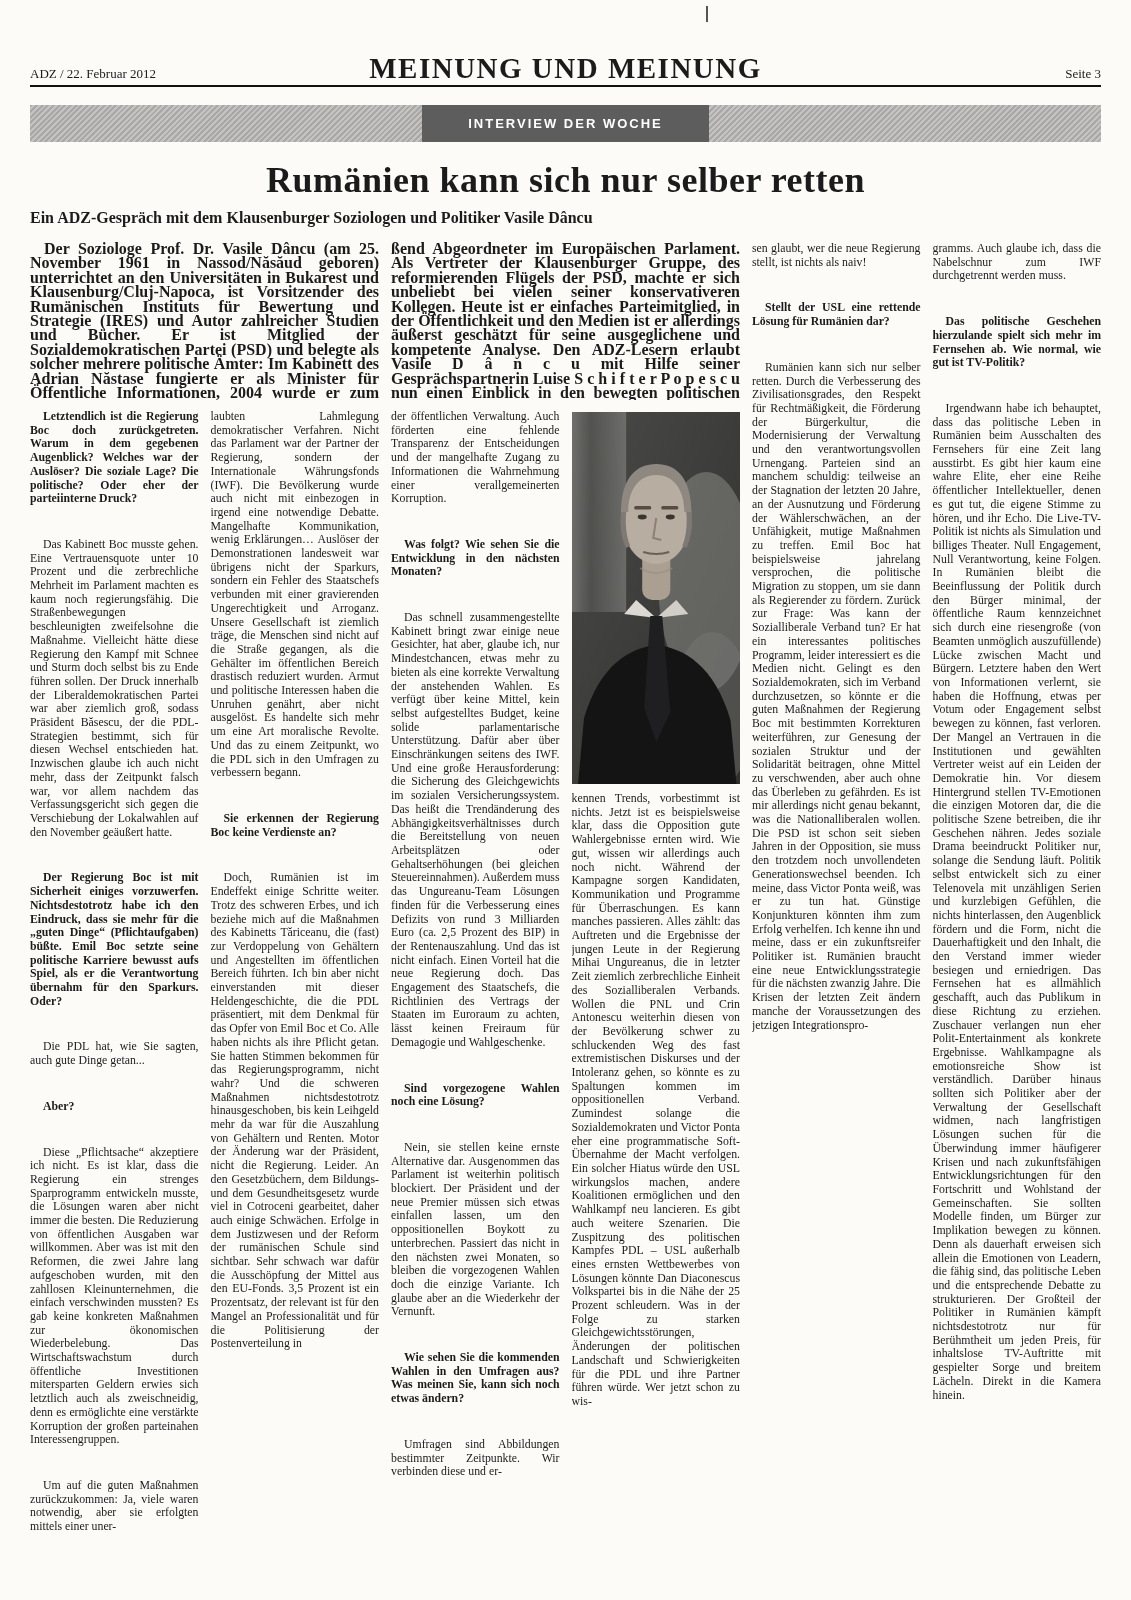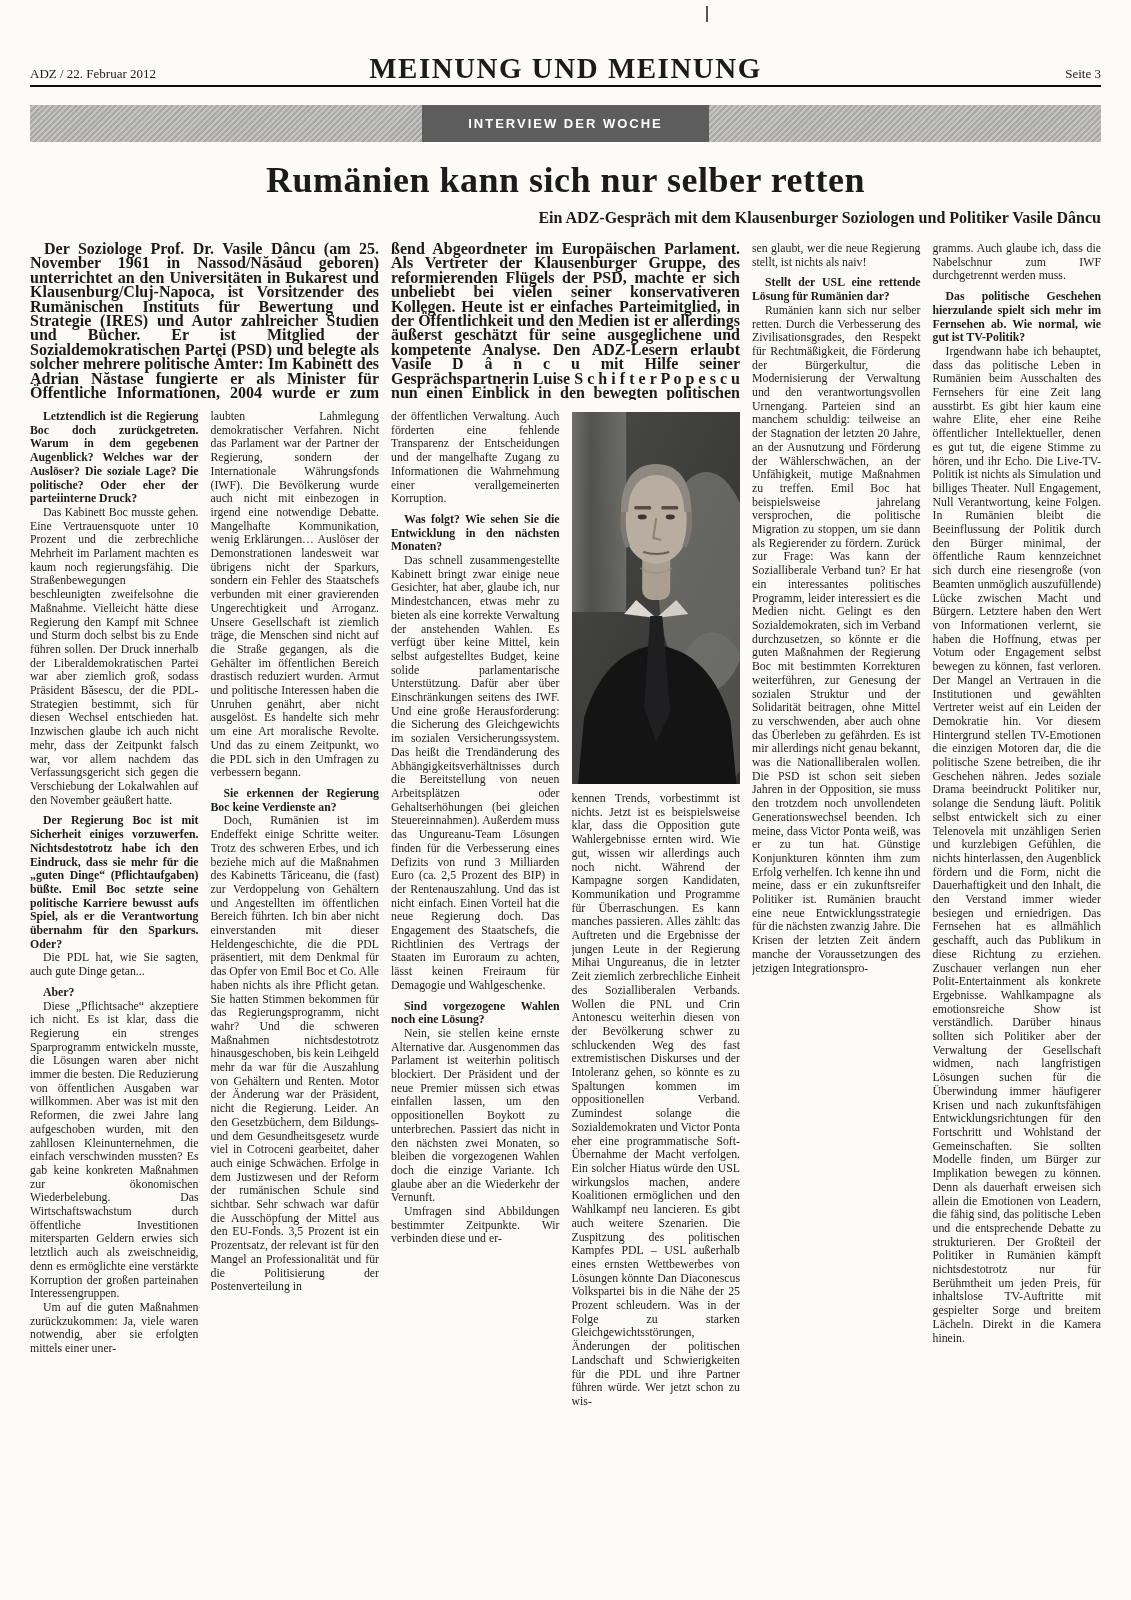--- a/index.html
+++ b/index.html
@@ -77,21 +77,21 @@
     line-height: 44px;
     font-weight: bold;
     text-align: center;
     letter-spacing: 0.5px;
   }
   .subhead {
     margin: 6px 0 0 0;
     font-size: 16px;
     line-height: 20px;
     font-weight: bold;
-    text-align: right;
+    text-align: left;
   }
   
   .main {
     margin-top: 14px;
     height: 1337px;
     display: grid;
     grid-template-columns: 710px 1fr 1fr;
     column-gap: 12px;
     overflow: hidden;
   }
@@ -123,21 +123,21 @@
   .col {
     font-size: 11.8px;
     line-height: 13.7px;
     text-align: justify;
     hyphens: auto;
     overflow: hidden;
   }
   .col p { margin: 0; }
   .col p.q { font-weight: bold; margin-top: 7px; }
   .col p.q:first-child { margin-top: 0; }
-  .col p.a, .col p.q { text-indent: 13px; }
+  .col p.a, .col p.q { text-indent: 13px; margin-top: 32px; }
   .col p.c { text-indent: 0; }
   
   .photo {
     margin: 2px 0 8px 0;
     width: 100%;
     height: 372px;
     overflow: hidden;
   }
   .photo svg { display: block; width: 100%; height: 100%; }
 </style>
@@ -180,20 +180,21 @@
             <p class="c">laubten Lahmlegung demokratischer Verfahren. Nicht das Parlament war der Partner der Regierung, sondern der Internationale Währungsfonds (IWF). Die Bevölkerung wurde auch nicht mit einbezogen in irgend eine notwendige Debatte. Mangelhafte Kommunikation, wenig Erklärungen… Auslöser der Demonstrationen landesweit war übrigens nicht der Sparkurs, sondern ein Fehler des Staatschefs verbunden mit einer gravierenden Ungerechtigkeit und Arroganz. Unsere Gesellschaft ist ziemlich träge, die Menschen sind nicht auf die Straße gegangen, als die Gehälter im öffentlichen Bereich drastisch reduziert wurden. Armut und politische Interessen haben die Unruhen genährt, aber nicht ausgelöst. Es handelte sich mehr um eine Art moralische Revolte. Und das zu einem Zeitpunkt, wo die PDL sich in den Umfragen zu verbessern begann.</p>
             <p class="q">Sie erkennen der Regierung Boc keine Verdienste an?</p>
             <p class="a">Doch, Rumänien ist im Endeffekt einige Schritte weiter. Trotz des schweren Erbes, und ich beziehe mich auf die Maßnahmen des Kabinetts Tăriceanu, die (fast) zur Verdoppelung von Gehältern und Angestellten im öffentlichen Bereich führten. Ich bin aber nicht einverstanden mit dieser Heldengeschichte, die die PDL präsentiert, mit dem Denkmal für das Opfer von Emil Boc et Co. Alle haben nichts als ihre Pflicht getan. Sie hatten Stimmen bekommen für das Regierungsprogramm, nicht wahr? Und die schweren Maßnahmen nichtsdestotrotz hinausgeschoben, bis kein Leihgeld mehr da war für die Auszahlung von Gehältern und Renten. Motor der Änderung war der Präsident, nicht die Regierung. Leider. An den Gesetzbüchern, dem Bildungs- und dem Gesundheitsgesetz wurde viel in Cotroceni gearbeitet, daher auch einige Schwächen. Erfolge in dem Justizwesen und der Reform der rumänischen Schule sind sichtbar. Sehr schwach war dafür die Ausschöpfung der Mittel aus den EU-Fonds. 3,5 Prozent ist ein Prozentsatz, der relevant ist für den Mangel an Professionalität und für die Politisierung der Postenverteilung in</p>
           </div>
         <div class="col">
             <p class="c">der öffentlichen Verwaltung. Auch förderten eine fehlende Transparenz der Entscheidungen und der mangelhafte Zugang zu Informationen die Wahrnehmung einer verallgemeinerten Korruption.</p>
             <p class="q">Was folgt? Wie sehen Sie die Entwicklung in den nächsten Monaten?</p>
             <p class="a">Das schnell zusammengestellte Kabinett bringt zwar einige neue Gesichter, hat aber, glaube ich, nur Mindestchancen, etwas mehr zu bieten als eine korrekte Verwaltung der anstehenden Wahlen. Es verfügt über keine Mittel, kein selbst aufgestelltes Budget, keine solide parlamentarische Unterstützung. Dafür aber über Einschränkungen seitens des IWF. Und eine große Herausforderung: die Sicherung des Gleichgewichts im sozialen Versicherungssystem. Das heißt die Trendänderung des Abhängigkeitsverhältnisses durch die Bereitstellung von neuen Arbeitsplätzen oder Gehaltserhöhungen (bei gleichen Steuereinnahmen). Außerdem muss das Ungureanu-Team Lösungen finden für die Verbesserung eines Defizits von rund 3 Milliarden Euro (ca. 2,5 Prozent des BIP) in der Rentenauszahlung. Und das ist nicht einfach. Einen Vorteil hat die neue Regierung doch. Das Engagement des Staatschefs, die Richtlinien des Vertrags der Staaten im Euroraum zu achten, lässt keinen Freiraum für Demagogie und Wahlgeschenke.</p>
             <p class="q">Sind vorgezogene Wahlen noch eine Lösung?</p>
             <p class="a">Nein, sie stellen keine ernste Alternative dar. Ausgenommen das Parlament ist weiterhin politisch blockiert. Der Präsident und der neue Premier müssen sich etwas einfallen lassen, um den oppositionellen Boykott zu unterbrechen. Passiert das nicht in den nächsten zwei Monaten, so bleiben die vorgezogenen Wahlen doch die einzige Variante. Ich glaube aber an die Wiederkehr der Vernunft.</p>
+            <p class="q">Wie sehen Sie die kommenden Wahlen in den Umfragen aus? Was meinen Sie, kann sich noch etwas ändern?</p>
             <p class="a">Umfragen sind Abbildungen bestimmter Zeitpunkte. Wir verbinden diese und er-</p>
           </div>
         <div class="col">
           <figure class="photo">
             <svg viewBox="0 0 168 372" preserveAspectRatio="none">
               <defs>
                 <linearGradient id="bg" x1="0" y1="0" x2="1" y2="1">
                   <stop offset="0" stop-color="#4a4a48"></stop>
                   <stop offset="1" stop-color="#2f2f2d"></stop>
                 </linearGradient>

